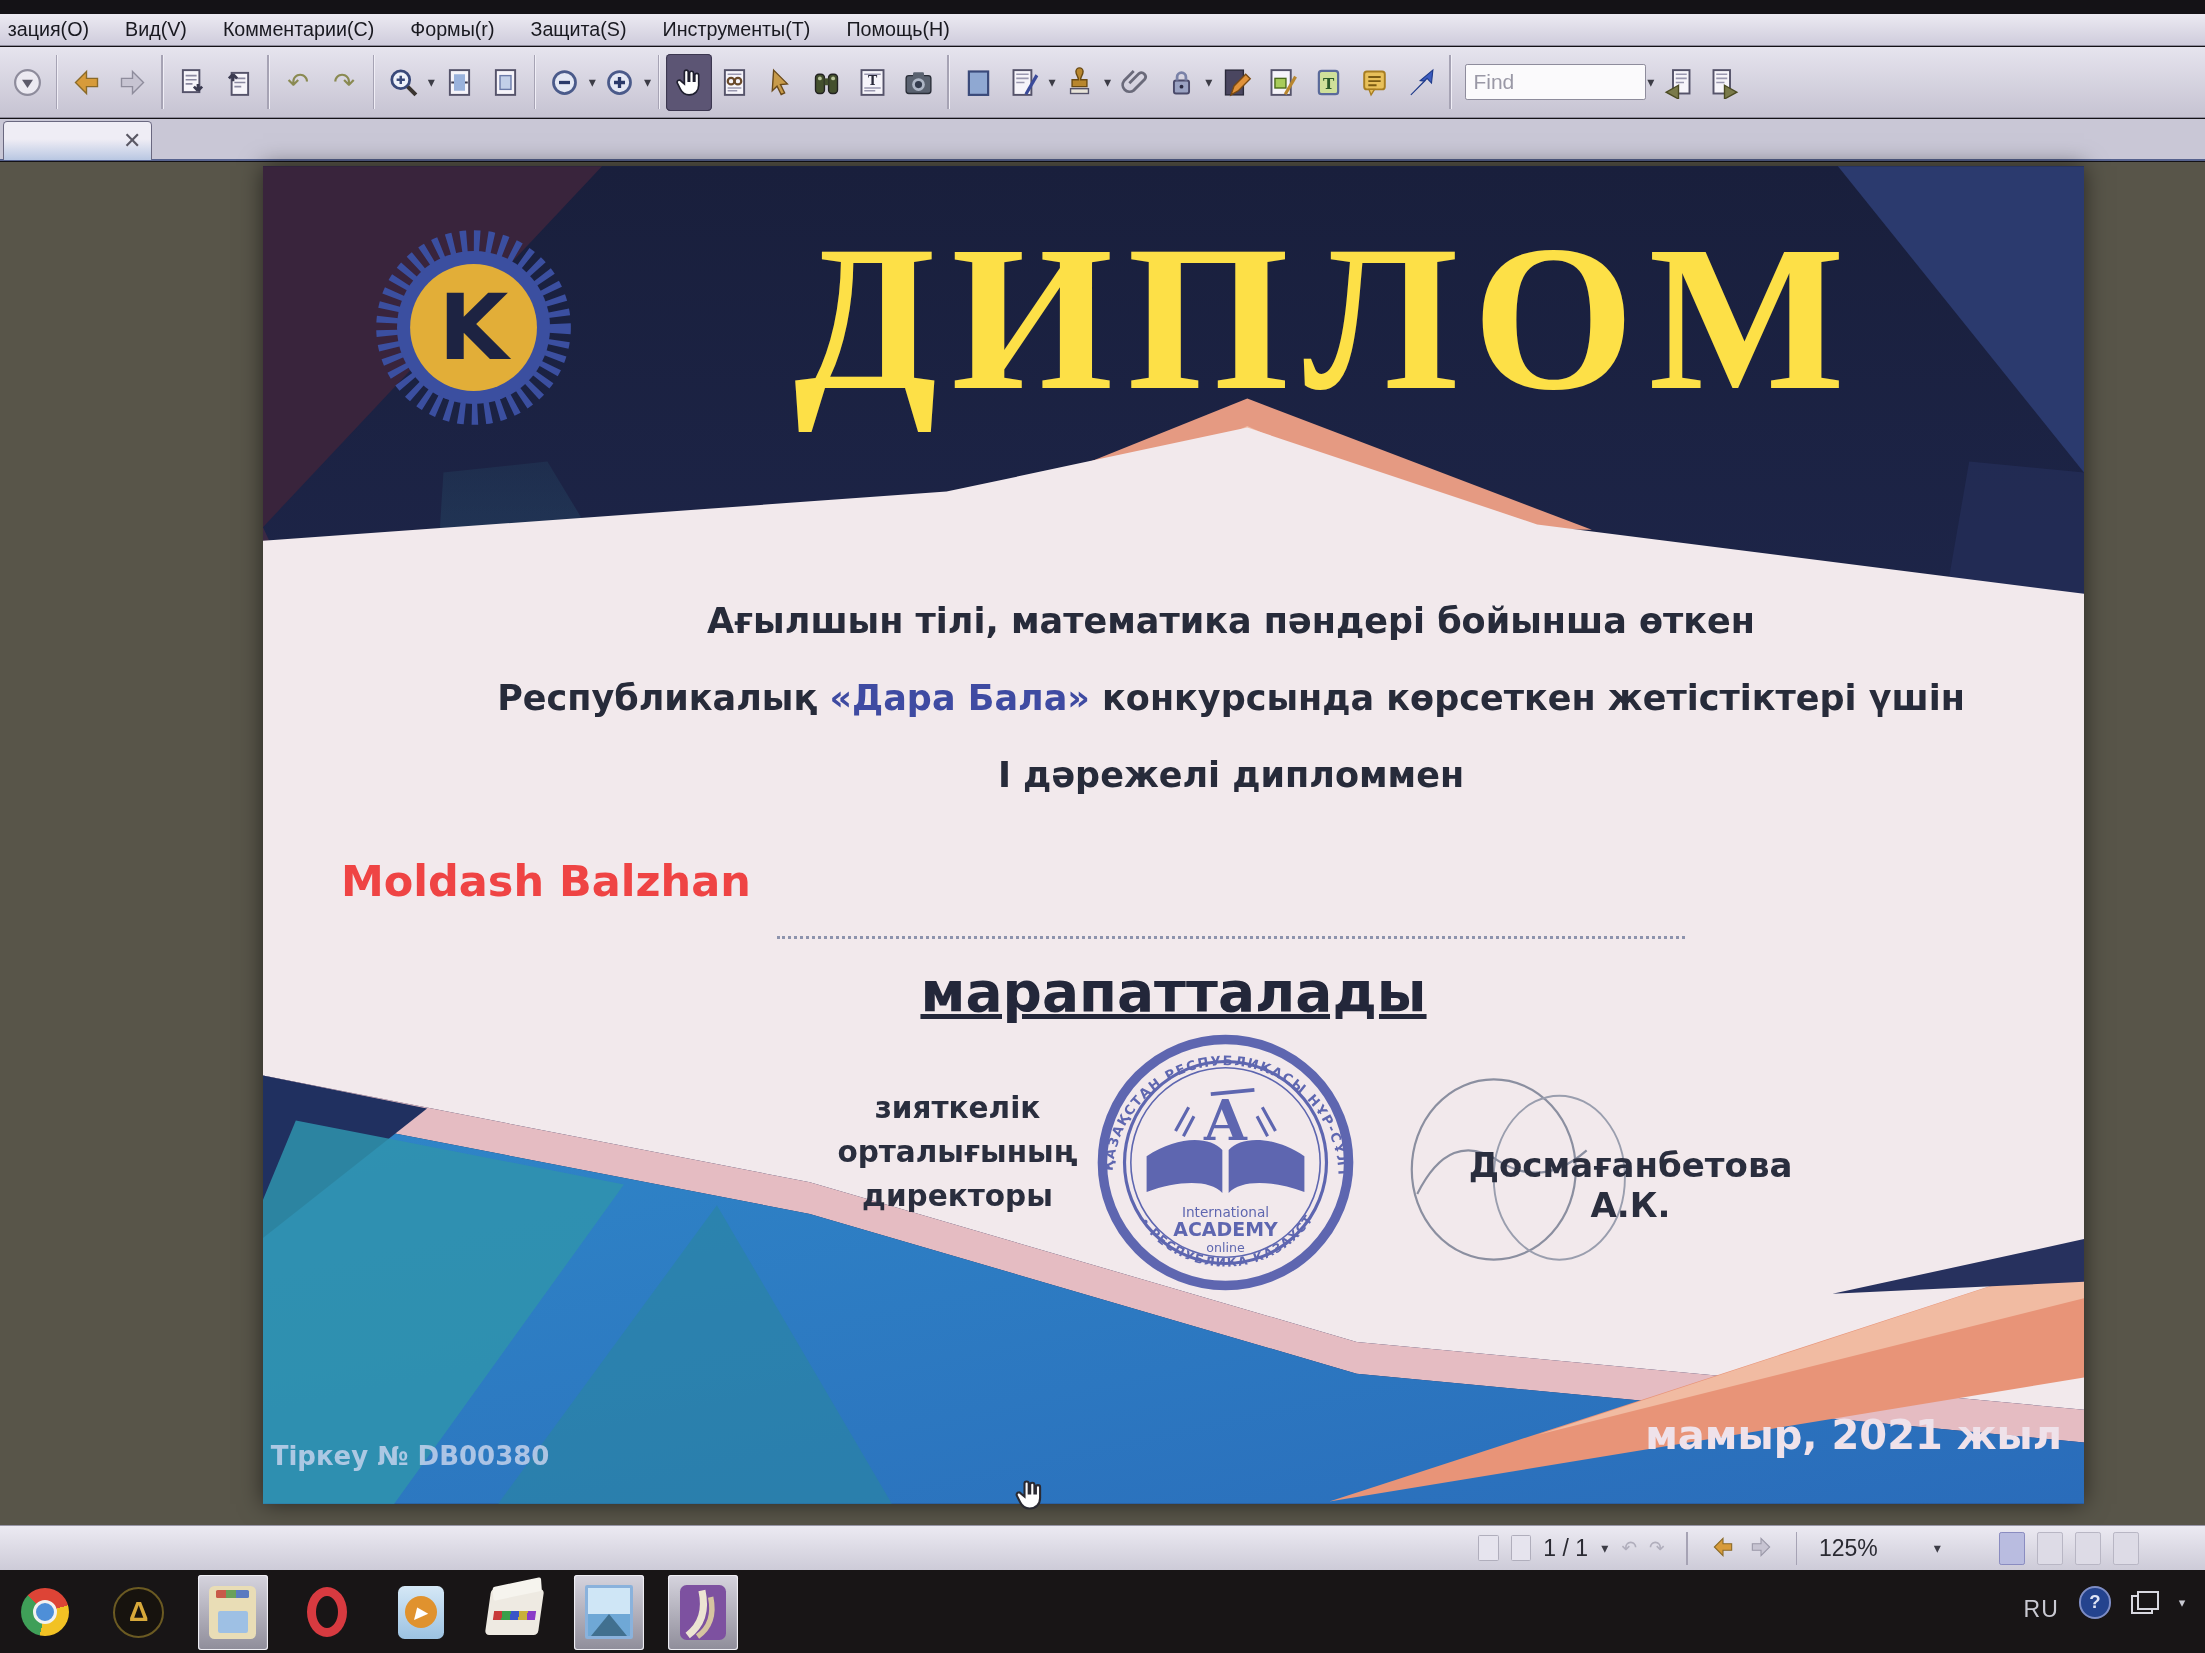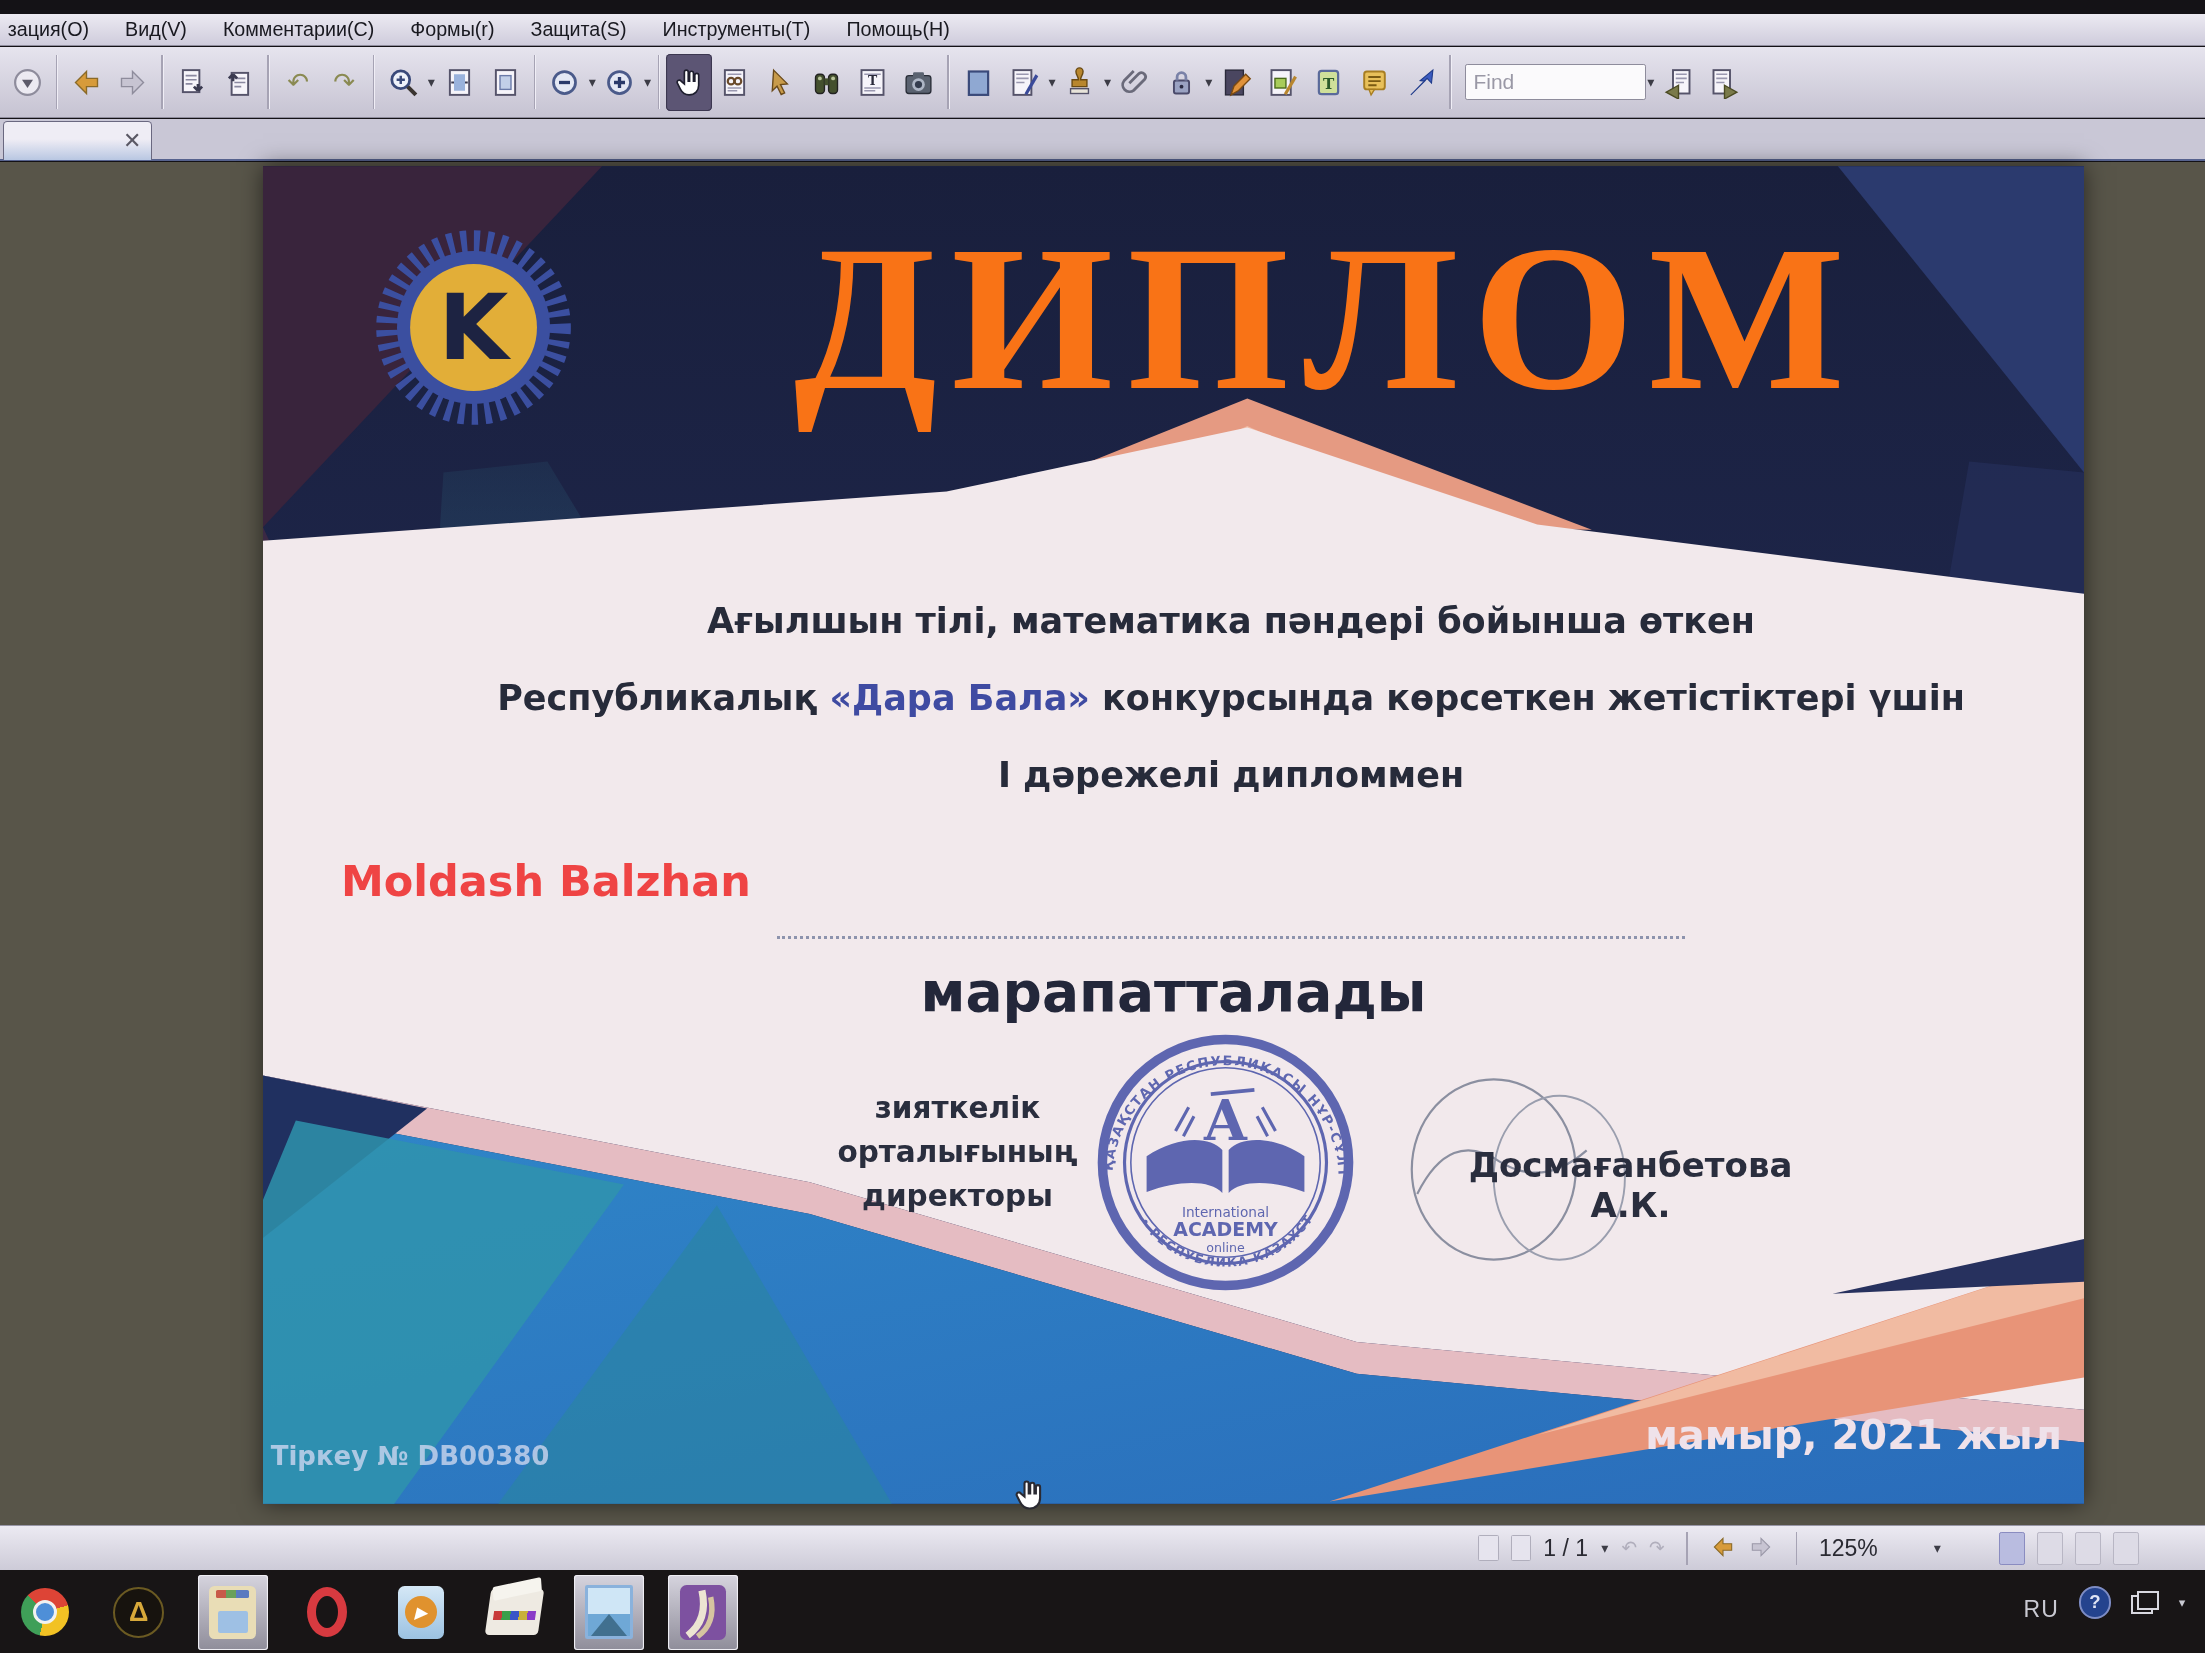--- a/index.html
+++ b/index.html
@@ -31,29 +31,29 @@
   .tab{position:absolute;left:3.3px;top:2.2px;width:147px;height:38px;border:1.6px solid #6a6880;border-bottom:none;
        border-radius:4.4px 4.4px 0 0;background:linear-gradient(#efedf5 45%,#b9c7e2);display:flex;align-items:center;justify-content:flex-end;}
   .tab-close{font-size:22px;color:#5a5864;margin-right:9.8px;line-height:1;}
   
   .workspace{position:absolute;left:0;top:162px;width:100%;height:1363px;background:#585549;}
   .page{position:absolute;left:263px;top:4.4px;width:1821px;height:1338px;background:#1e2547;
         box-shadow:0 0 22px rgba(0,0,0,.55);overflow:hidden;}
   .bgsvg{position:absolute;left:0;top:0;}
   .dp-title{position:absolute;left:0;top:33px;width:100%;text-align:center;padding-left:306px;box-sizing:border-box;
             font-family:"Liberation Serif","DejaVu Serif",serif;font-weight:700;font-size:208px;letter-spacing:14.2px;
-            color:#f97316;white-space:nowrap;}
+            color:#fde047;white-space:nowrap;}
   .dp-body{position:absolute;left:0;top:417px;width:100%;text-align:center;padding-left:115px;box-sizing:border-box;
            font-family:"DejaVu Sans",sans-serif;font-weight:700;color:#272b3a;font-size:35px;line-height:77px;white-space:nowrap;}
   .dp-hl{color:#3f4ba2;}
   .dp-name{position:absolute;left:0;top:690px;width:100%;text-align:left;padding-left:66px;box-sizing:border-box;
            font-family:"DejaVu Sans",sans-serif;font-weight:700;font-size:43px;color:#ef4444;margin-left:12px;}
   .dp-dotline{position:absolute;left:514px;top:770px;width:908px;border-bottom:3.8px dotted #8d93ad;}
   .dp-award{position:absolute;left:0;top:794px;width:100%;text-align:center;box-sizing:border-box;
-            font-family:"DejaVu Sans",sans-serif;font-weight:700;font-size:55px;color:#23273a;}
+            font-family:"DejaVu Sans",sans-serif;font-weight:700;font-size:55px;color:#23273a;text-decoration:underline;}
   .dp-issuer{position:absolute;left:503px;top:920px;width:383px;text-align:center;
              font-family:"DejaVu Sans",sans-serif;font-weight:700;font-size:29.5px;line-height:44px;color:#2a2e3e;}
   .dp-signer{position:absolute;left:1176px;top:979px;width:383px;text-align:center;
              font-family:"DejaVu Sans",sans-serif;font-weight:700;font-size:34px;color:#2a2e3e;}
   .dp-reg{position:absolute;left:7.7px;top:1275px;font-size:26px;font-weight:600;color:#c3d2ec;opacity:.85;
           font-family:"DejaVu Sans",sans-serif;}
   .dp-date{position:absolute;right:22px;top:1246px;font-size:40px;font-weight:600;color:#efe2ea;
            font-family:"DejaVu Sans",sans-serif;}
   .stampwrap{position:absolute;left:831px;top:865px;width:263px;height:263px;opacity:.88;}
   .sigwrap{position:absolute;left:1061px;top:886px;width:416px;height:235px;}

